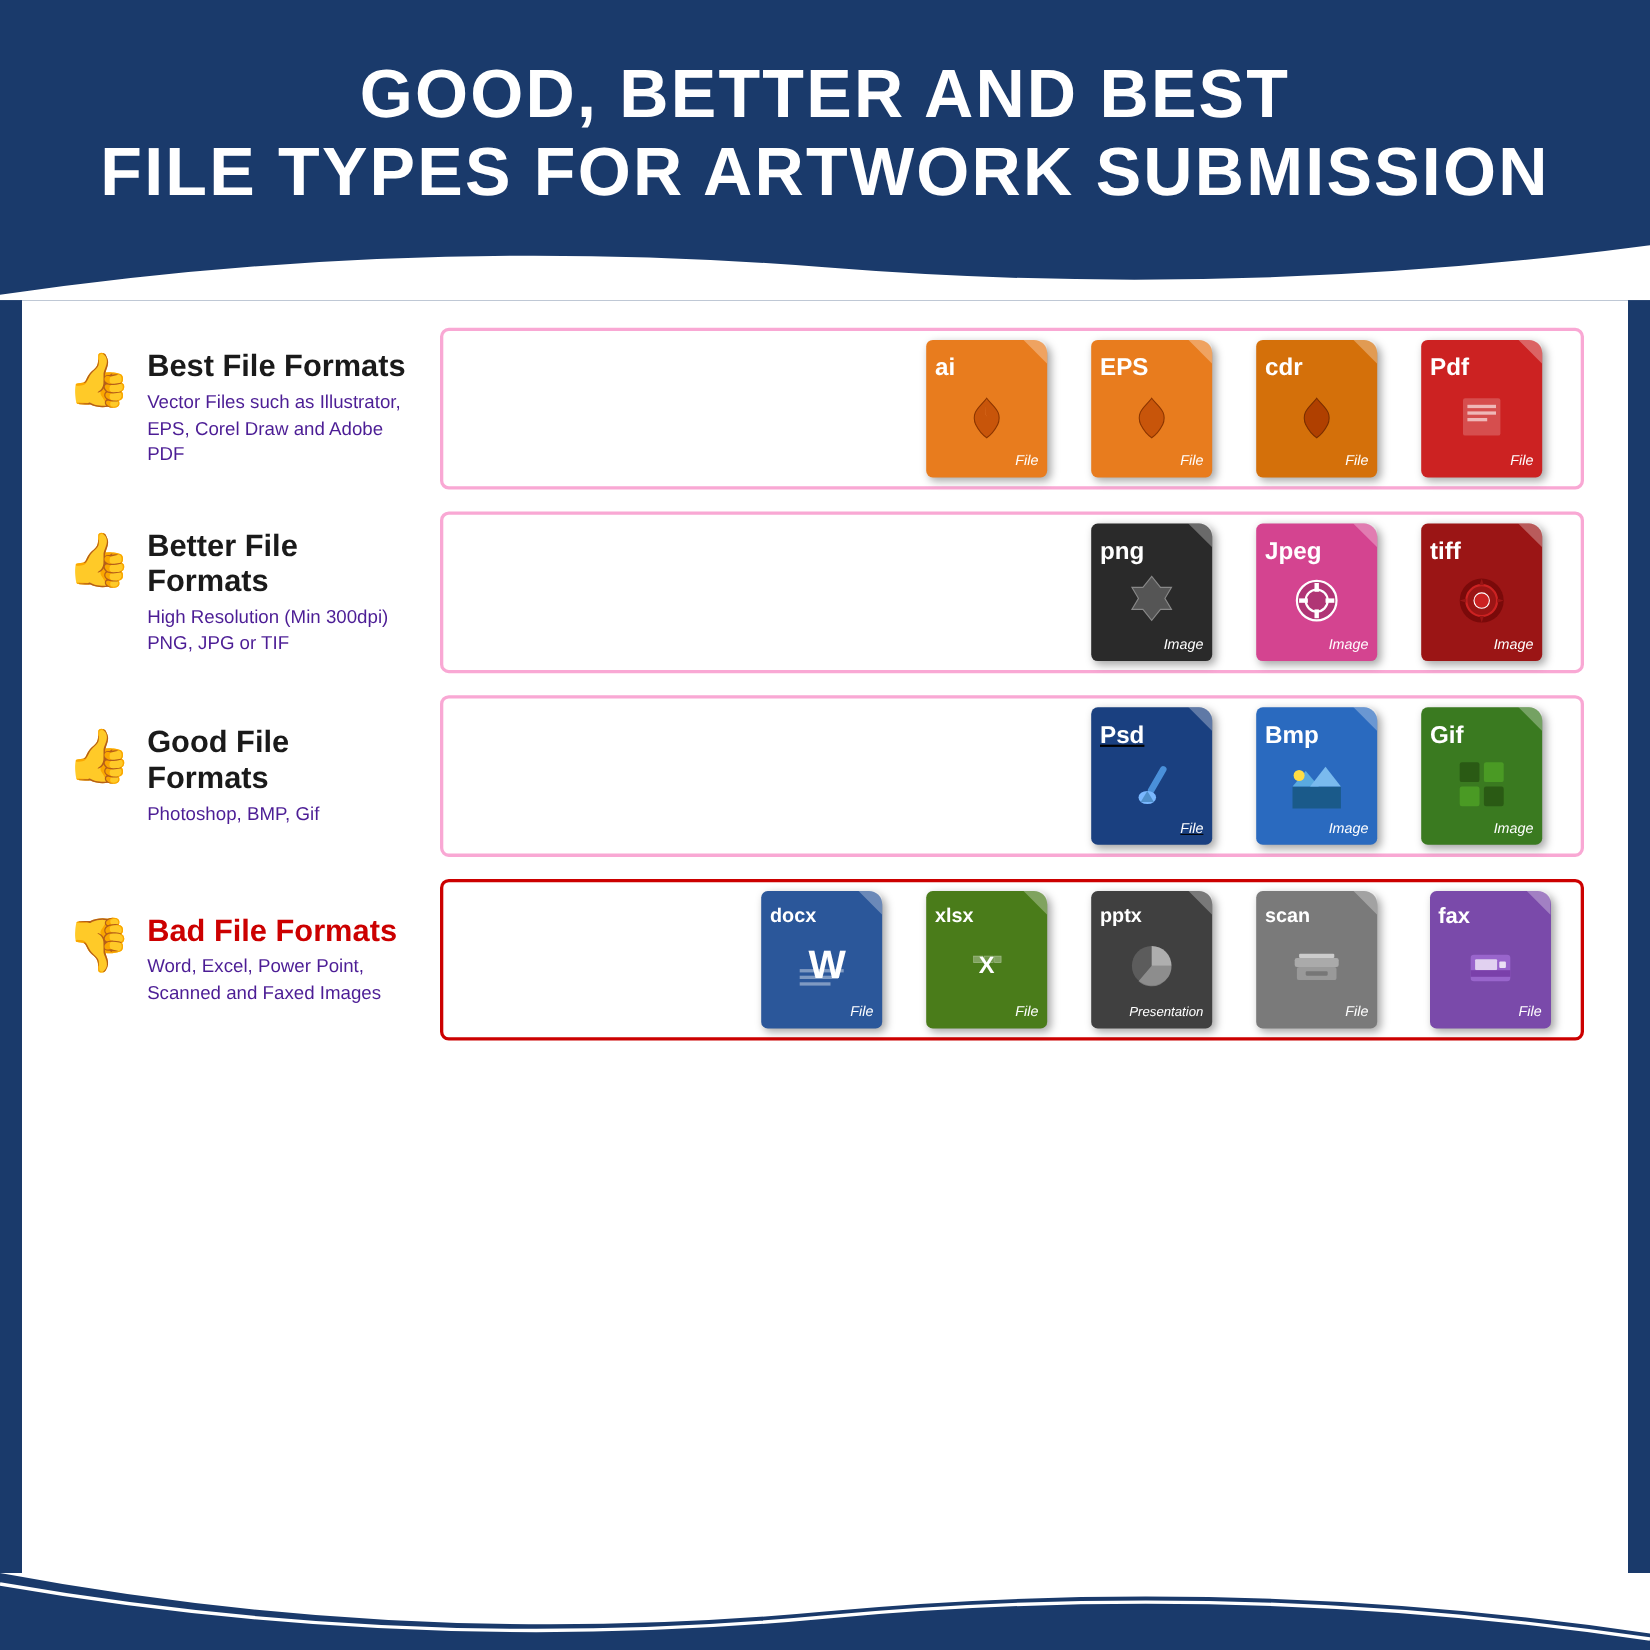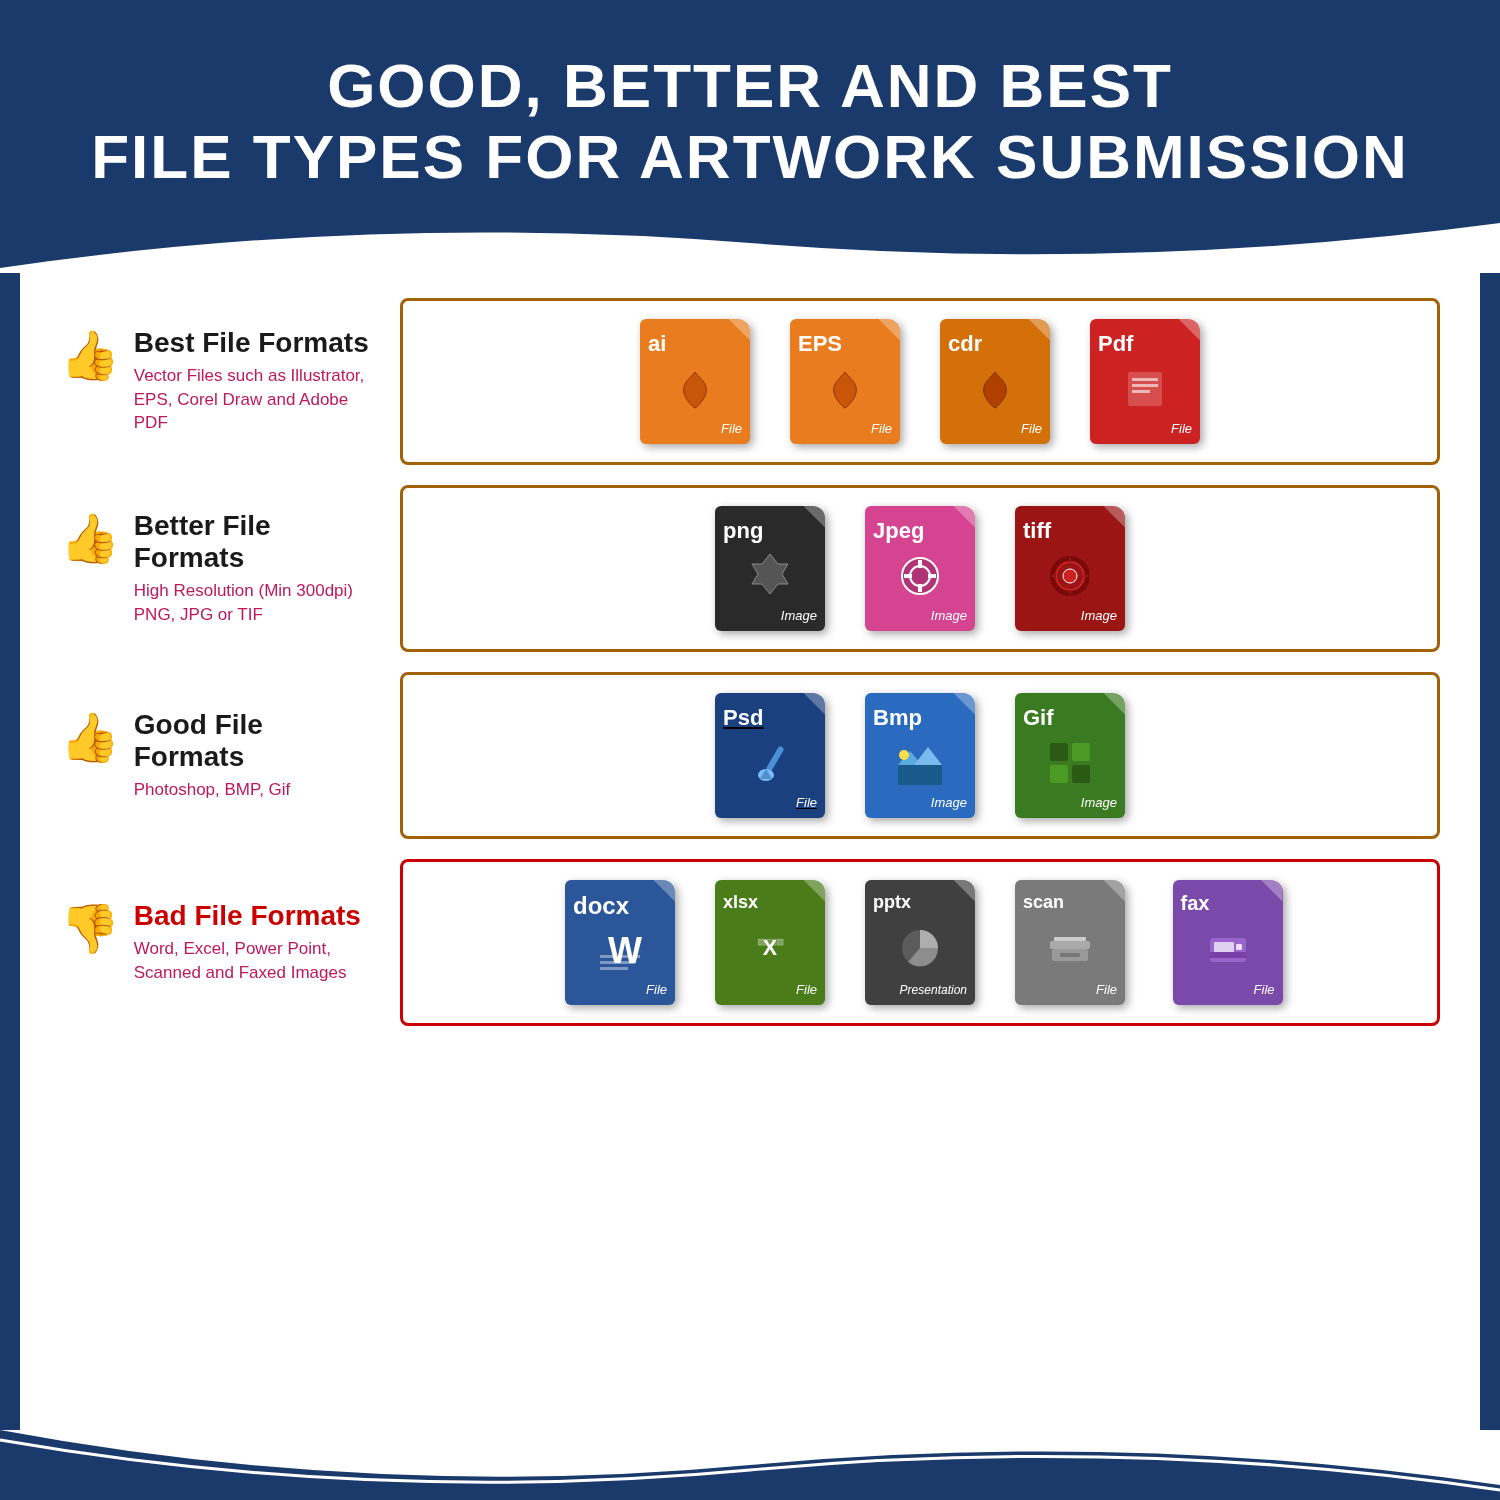--- a/index.html
+++ b/index.html
@@ -68,46 +68,46 @@
     }
 
     .label-title {
       font-size: 28px;
       font-weight: 900;
       color: #1a1a1a;
     }
 
     .label-sub {
       font-size: 17px;
-      color: #be185d;
+      color: #4c1d95;
       margin-top: 5px;
       line-height: 1.4;
     }
 
     .label-title.bad-title {
       color: #cc0000;
     }
 
     .label-sub-red {
       font-size: 17px;
       color: #cc0000;
       font-weight: bold;
       margin-top: 2px;
     }
 
     
     .icons-box {
       flex: 1;
-      border: 3px solid #a16207;
+      border: 3px solid #f9a8d4;
       border-radius: 8px;
       display: flex;
       align-items: center;
-      justify-content: center;
+      justify-content: flex-end;
       gap: 20px;
-      padding: 18px 25px;
+      padding: 8px 25px;
       min-height: 140px;
     }
 
     .icons-box.bad-box {
       border-color: #cc0000;
     }
 
     
     .file-icon {
       display: flex;
@@ -370,21 +370,21 @@
         <div class="thumb-down">👎</div>
         <div class="label-text-block">
           <span class="label-title bad-title">Bad File Formats</span>
           <span class="label-sub">Word, Excel, Power Point,<br>Scanned and Faxed Images</span>
         </div>
       </div>
       <div class="icons-box bad-box">
 
         <div class="file-icon">
           <div class="file-shape word-blue">
-            <span class="file-ext" style="font-size:24px;">docx</span>
+            <span class="file-ext" style="font-size:18px;">docx</span>
             <svg width="52" height="52" viewBox="0 0 52 52">
               <text x="14" y="38" font-size="36" font-weight="900" fill="white" font-family="Arial">W</text>
               <rect x="6" y="30" width="40" height="3" fill="rgba(255,255,255,0.4)"></rect>
               <rect x="6" y="36" width="35" height="3" fill="rgba(255,255,255,0.4)"></rect>
               <rect x="6" y="42" width="28" height="3" fill="rgba(255,255,255,0.4)"></rect>
             </svg>
             <span class="file-label">File</span>
           </div>
         </div>
 

